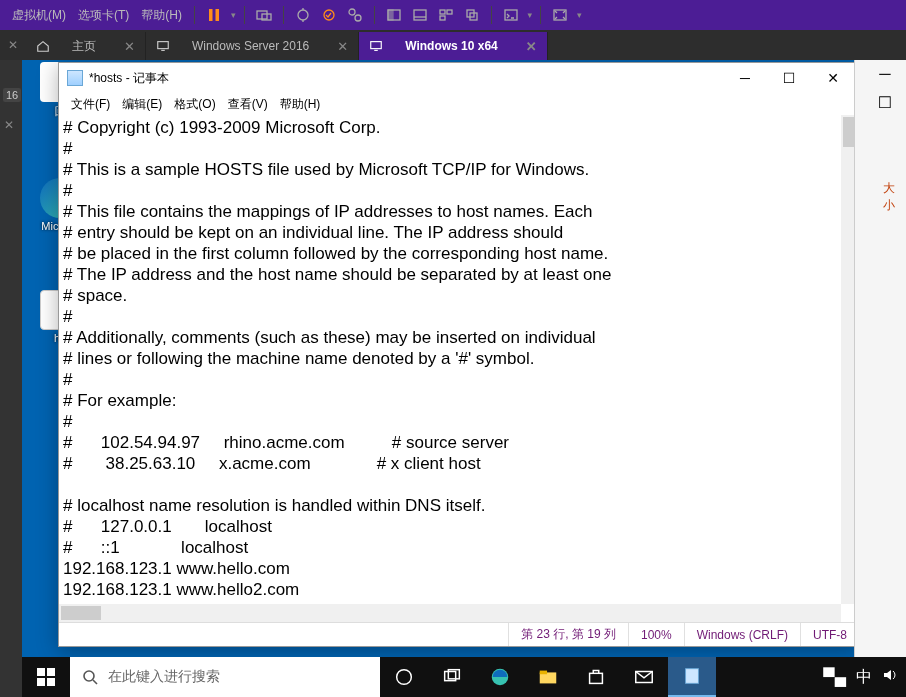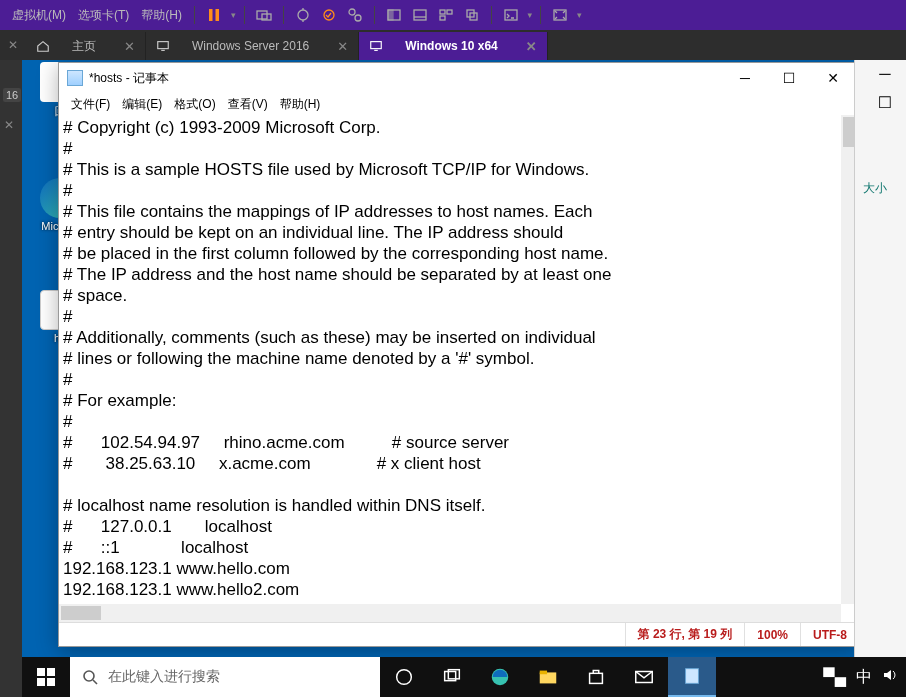--- a/index.html
+++ b/index.html
@@ -29,37 +29,37 @@
 .left-strip-close { position:absolute; left:4px; top:118px; color:#888; font-size:12px; }
 
 
 .desk-icon { position: absolute; width: 72px; text-align: center; color: #fff; font-size: 11px; text-shadow: 0 0 3px #000; }
 .desk-icon .img { width: 40px; height: 40px; margin: 0 auto 2px; background: #fff; border-radius: 4px; }
 .desk-icon.edge .img { background: linear-gradient(135deg,#0f6cbd,#37c2b1); border-radius: 50%; }
 
 
 .right-panel { position: absolute; right:0; top:60px; width:52px; height: calc(100% - 60px - 40px); background: #f5f5f5; border-left:1px solid #ccc; display:flex; flex-direction:column; align-items:flex-end; }
 .right-panel .minbox { width:42px; height:28px; display:flex; align-items:center; justify-content:center; }
-.right-panel .txt { font-size:12px; color:#0f766e; padding:4px 8px; align-self:flex-start; }
+.right-panel .txt { font-size:12px; color:#c2410c; padding:4px 8px; align-self:flex-start;margin-left:20px; }
 
 
 .notepad { position: absolute; left: 36px; top: 2px; width: 802px; height: 585px; background: #fff; border: 1px solid #999; box-shadow: 0 4px 20px rgba(0,0,0,0.3); display: flex; flex-direction: column; }
 .np-title { height: 30px; display: flex; align-items: center; padding: 0 4px 0 8px; font-size: 12px; color: #000; }
 .np-title-icon { width:16px; height:16px; margin-right:6px; background: linear-gradient(#cde6ff,#9fd0ff); border:1px solid #6aa7d6; }
 .np-title-text { flex: 1; }
 .np-ctrl { width: 44px; height: 28px; display: flex; align-items: center; justify-content: center; color: #000; font-size: 14px; }
 .np-menu { height: 22px; display: flex; align-items: center; padding: 0 6px; font-size: 12px; gap: 0; }
 .np-menu-item { padding: 1px 6px; }
 .np-body { flex: 1; position: relative; overflow: hidden; }
 .np-text { position:absolute; inset:0 18px 18px 0; padding: 2px 4px; font-family: "Microsoft YaHei", "Segoe UI", sans-serif; font-size: 17px; line-height: 21px; color: #000; white-space: pre; overflow: hidden; }
 .np-vscroll { position:absolute; right:0; top:0; bottom:18px; width:18px; background:#f0f0f0; }
 .np-vscroll .thumb { position:absolute; top:2px; left:2px; right:2px; height:30px; background:#cdcdcd; }
 .np-hscroll { position:absolute; left:0; right:18px; bottom:0; height:18px; background:#f0f0f0; }
 .np-hscroll .thumb { position:absolute; left:2px; top:2px; bottom:2px; width:40px; background:#cdcdcd; }
-.np-status { height: 24px; border-top: 1px solid #ddd; display: flex; align-items: center; font-size: 12px; color: #b91c1c; font-weight: bold; }
+.np-status { height: 24px; border-top: 1px solid #ddd; display: flex; align-items: center; font-size: 12px; color: #701a75; }
 .np-status-cell { padding: 0 12px; border-left: 1px solid #e0e0e0; height: 100%; display: flex; align-items: center; }
 .np-status-spacer { flex: 1; }
 
 
 .taskbar { position: absolute; left: 22px; right: 0; bottom: 0; height: 40px; background: #101010; display: flex; }
 .tb-start { width: 48px; height: 40px; display: flex; align-items: center; justify-content: center; }
 .tb-start svg { width: 18px; height: 18px; }
 .tb-search { flex: 0 0 310px; height: 40px; background: #fff; display: flex; align-items: center; padding: 0 12px; gap: 10px; color: #666; font-size: 14px; }
 .tb-icon { width: 48px; height: 40px; display: flex; align-items: center; justify-content: center; color: #fff; }
 .tb-icon.active { background: #2a5a8a; border-bottom: 2px solid #76b9ed; }
@@ -248,20 +248,21 @@
           <div class="thumb"></div>
         </div>
       <div class="np-hscroll">
           <div class="thumb"></div>
         </div>
     </div>
     <div class="np-status">
       <span class="np-status-spacer"></span>
       <span class="np-status-cell">第 23 行, 第 19 列</span>
       <span class="np-status-cell">100%</span>
+      <span class="np-status-cell">Windows (CRLF)</span>
       <span class="np-status-cell">UTF-8</span>
     </div>
   </div>
 </div>
 
 <div class="right-panel">
   <div class="minbox">─</div>
   <div class="minbox">☐</div>
   <div style="height:60px"></div>
   <div class="txt">大小</div>

